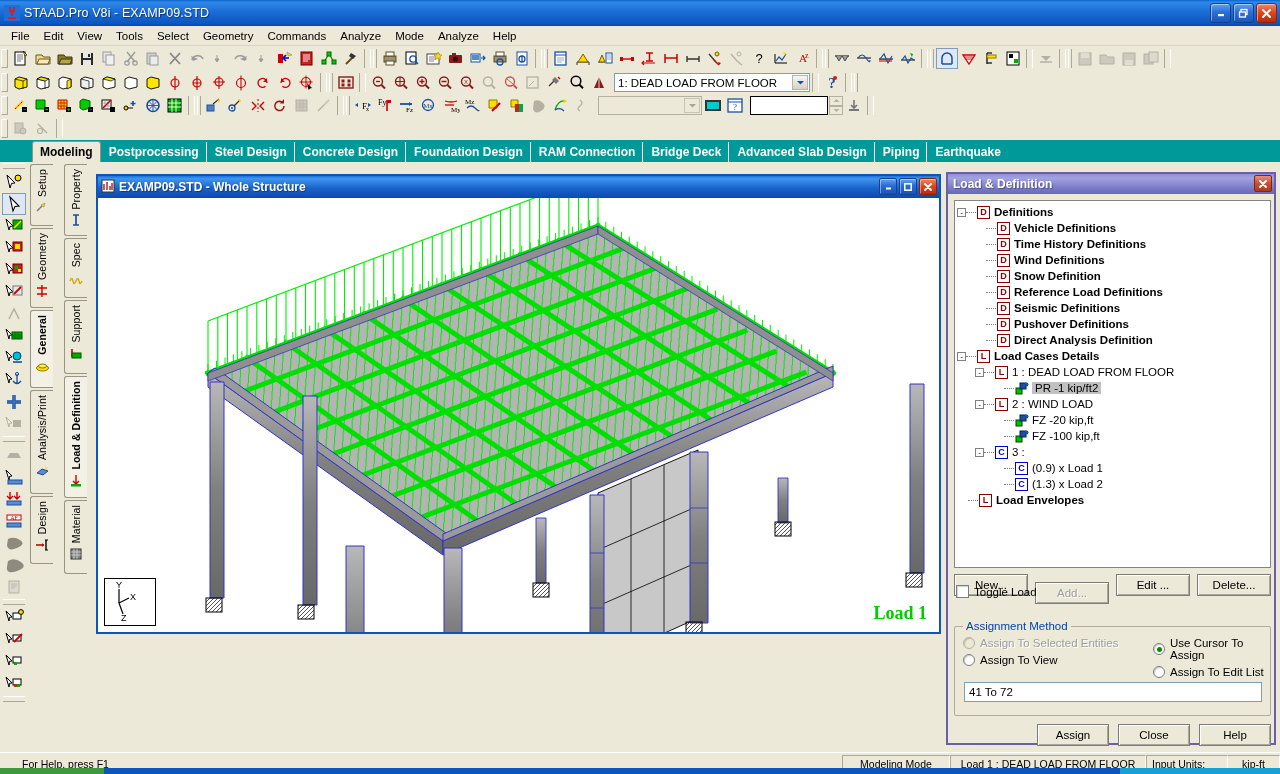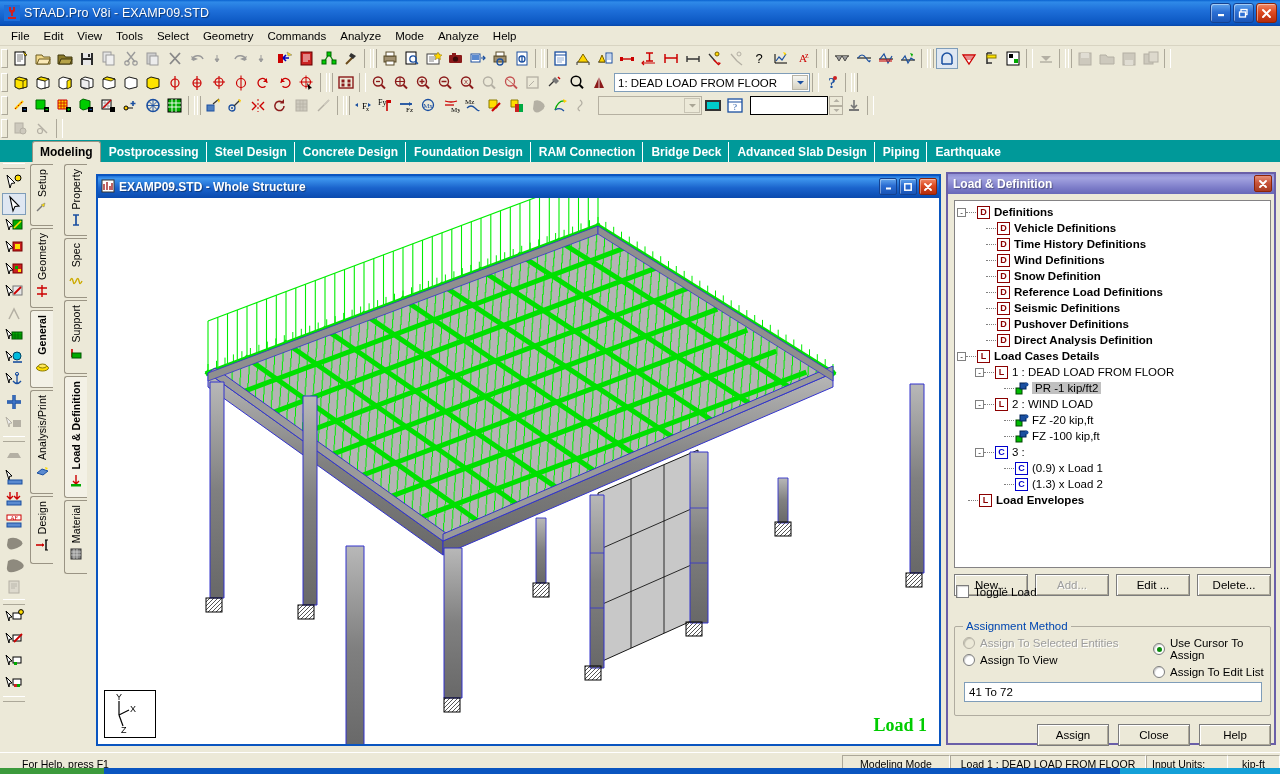--- a/index.html
+++ b/index.html
@@ -158,21 +158,21 @@
   .vtab .vlabel {
     writing-mode: vertical-rl; transform: rotate(180deg);
     font-size: 10.5px; color: #000; white-space: nowrap; letter-spacing: .1px;
   }
   .vtab.active { background: #f3f1e6; font-weight: bold; }
   .vtab.active .vlabel { font-weight: bold; }
   .vtab .vicon { margin-top: 3px; width: 16px; height: 16px; display:flex;align-items:center;justify-content:center; }
 
   
   .mdi {
-    position: absolute; left: 96px; top: 12px; width: 845px; height: 572px;
+    position: absolute; left: 96px; top: 12px; width: 845px; height: 460px;
     border: 2px solid #0a55c0; background: #fff;
   }
   .mdi-title {
     height: 22px; background: linear-gradient(to bottom, #1f72d8 0%, #3e96ee 12%, #1a63cc 55%, #0a4aae 100%);
     display: flex; align-items: center; padding-left: 3px; position: relative;
   }
   .mdi-title .mt-text {
     color: #fff; font-weight: bold; font-size: 12px; margin-left: 4px;
     text-shadow: 1px 1px 1px rgba(0,0,0,.4);
   }
@@ -236,21 +236,21 @@
     color: #8b0000; font-weight: bold; font-size: 9px; line-height: 10px; text-align: center;
   }
   .dicon.blue { border-color: #0000cd; color: #0000cd; }
 
   .btnrow { position: absolute; left: 6px; width: 317px; display: flex; gap: 7px; }
   .btn {
     height: 22px; border: 1px solid #7c7c7c; background: #ece9d8;
     font-size: 11.5px; color: #000; display:flex;align-items:center;justify-content:center;
     box-shadow: inset 1px 1px 0 #fff, inset -1px -1px 0 #aca899;
   }
-  .btn.dis { color: #9d9d9d; text-shadow: 1px 1px 0 #fff; }
+  .btn.dis { color: #9d9d9d; text-shadow: 1px 1px 0 #fff; margin-top: 8px; }
   .chkrow { position: absolute; left: 8px; display:flex; align-items:center; gap: 5px; font-size: 11.5px;}
   .chk { width: 13px; height: 13px; border: 1px solid #7c7c7c; background: #fff;
     box-shadow: inset 1px 1px 1px rgba(0,0,0,.18); }
   .gbox {
     position: absolute; left: 6px; width: 317px;
     border: 1px solid #b0aca0; border-radius: 2px;
   }
   .gbox-title {
     position: absolute; left: 8px; top: -7px; background: #ece9d8; padding: 0 3px;
     font-size: 11.5px; color: #0046b0;

